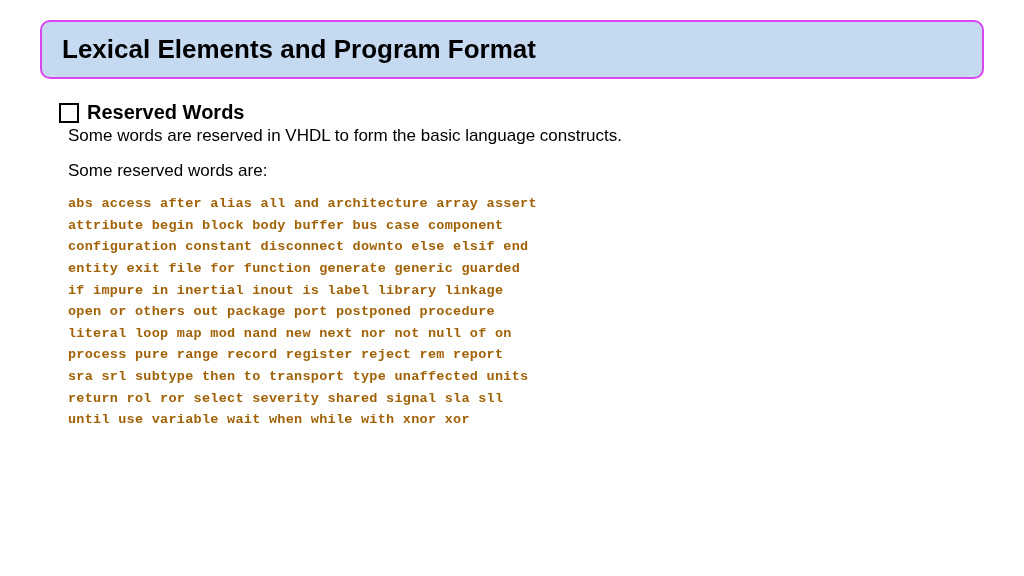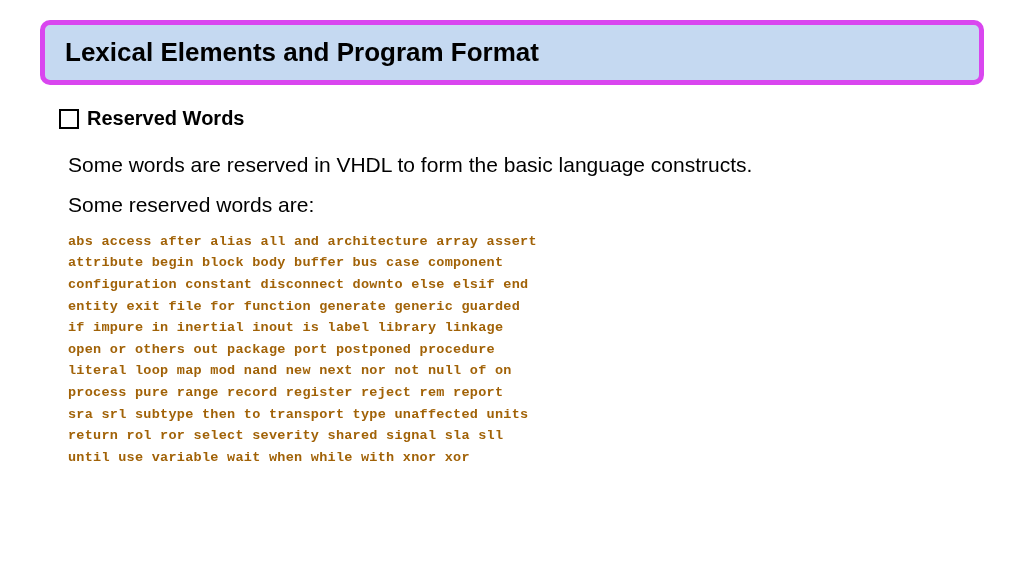--- a/index.html
+++ b/index.html
@@ -18,21 +18,21 @@
 
     .page-container {
       width: 1024px;
       height: 576px;
       background: #ffffff;
       padding: 20px 40px 20px 40px;
     }
 
     .title-box {
       background: #c5d9f1;
-      border: 5px solid #d946ef;
+      border: 2px solid #d946ef;
       border-radius: 10px;
       padding: 12px 20px;
       margin-bottom: 22px;
     }
 
     .title-text {
       font-size: 26px;
       font-weight: 900;
       color: #000000;
       font-family: 'Segoe UI', Arial, sans-serif;
@@ -42,39 +42,39 @@
       margin-bottom: 10px;
     }
 
     .section-heading {
       font-size: 20px;
       font-weight: 900;
       color: #000000;
       display: flex;
       align-items: center;
       gap: 8px;
-      margin-bottom: 20px;
+      margin-bottom: 0;
       padding-left: 19px;
     }
 
     .checkbox-icon {
       width: 20px;
       height: 20px;
       border: 2.5px solid #000;
       display: inline-block;
       flex-shrink: 0;
       background: white;
     }
 
     .section-body {
       margin-left: 28px;
     }
 
     .paragraph {
-      font-size: 21px;
+      font-size: 17px;
       color: #000000;
       line-height: 1.45;
       margin-bottom: 10px;
       font-family: 'Segoe UI', Arial, sans-serif;
     }
 
     .reserved-words-block {
       font-family: 'Courier New', Courier, monospace;
       font-size: 13.5px;
       font-weight: 900;

